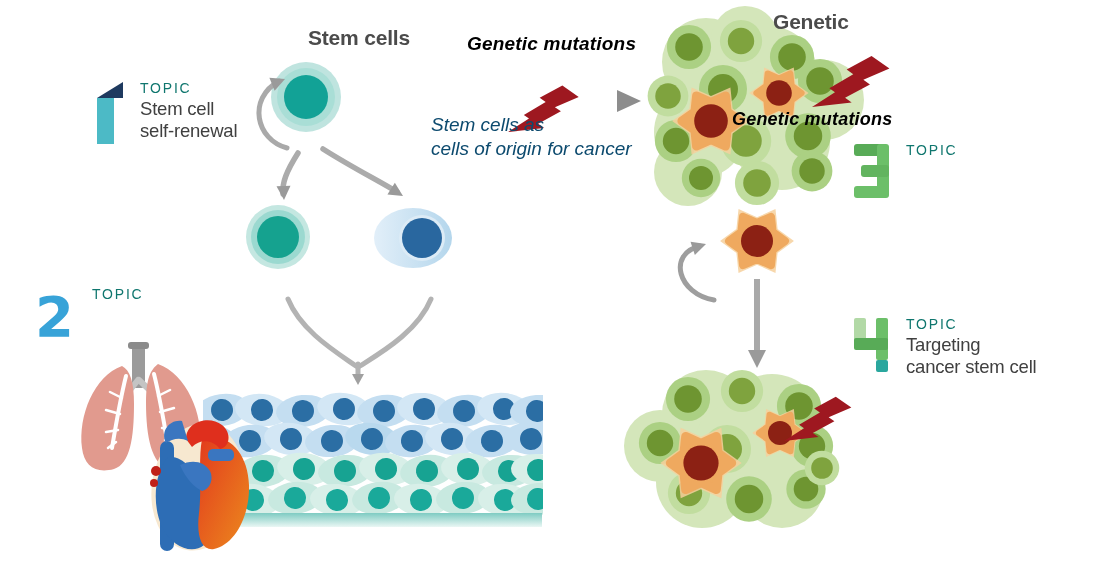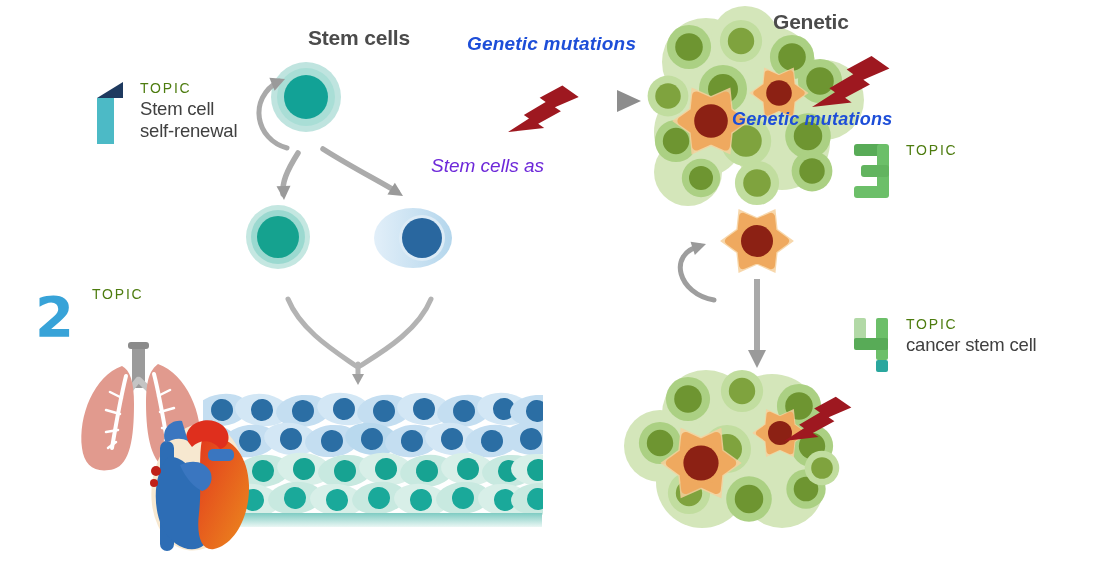--- a/index.html
+++ b/index.html
@@ -1,25 +1,25 @@
 <!DOCTYPE html>
 <html><head>
 <meta charset="utf-8">
 <style>
   html,body{margin:0;padding:0;background:#fff;}
   #stage{position:relative;width:1108px;height:567px;background:#ffffff;overflow:hidden;
          font-family:"Liberation Sans",sans-serif;}
   #art{position:absolute;left:0;top:0;z-index:1;}
   .ov{position:absolute;z-index:2;white-space:nowrap;}
   .h1{font-weight:700;font-size:21px;color:#4b4b4b;letter-spacing:-0.2px;}
-  .redital{font-style:italic;font-weight:700;font-size:19px;color:#1d4ed8;letter-spacing:0.2px;text-align:right;}
+  .redital{font-style:italic;font-weight:700;font-size:19px;color:#000000;letter-spacing:0.2px;text-align:right;}
   .redital.sm{font-size:18px;}
-  .grayital{font-style:italic;font-size:19px;color:#6d28d9;margin-top:41px;}
+  .grayital{font-style:italic;font-size:19px;color:#0c4a6e;}
   .topic{display:flex;gap:13px;align-items:flex-start;}
-  .topic .eyebrow{font-size:14px;color:#4d7c0f;letter-spacing:1.8px;margin-bottom:2px;}
+  .topic .eyebrow{font-size:14px;color:#0f766e;letter-spacing:1.8px;margin-bottom:2px;}
   .topic .tline{font-size:18.5px;color:#404040;line-height:22px;letter-spacing:-0.2px;}
   .numeral{flex:0 0 auto;}
 </style>
 </head>
 <body>
 
 <div id="stage">
 
   <svg id="art" width="1108" height="567" viewBox="0 0 1108 567">
     <defs>
@@ -241,20 +241,21 @@
     <use href="#bolt" transform="translate(784,441) rotate(35) scale(1.0)"></use>
   </svg>
 
   <div class="ov h1" style="left:308px;top:26px;">Stem cells</div>
   <div class="ov h1" style="left:773px;top:10px;">Genetic</div>
 
   <div class="ov redital" style="left:467px;top:33px;">Genetic mutations</div>
   <div class="ov redital sm" style="left:732px;top:109px;">Genetic mutations</div>
 
   <div class="ov grayital" style="left:431px;top:114px;">Stem cells as</div>
+  <div class="ov grayital" style="left:431px;top:138px;">cells of origin for cancer</div>
 
   <div class="ov topic" style="left:93px;top:80px;">
     <svg class="numeral" width="34" height="66" viewBox="0 0 34 66">
       <polygon points="4,18 30,2 30,18" fill="#1e3a5f"></polygon>
       <rect x="4" y="18" width="17" height="46" fill="#4cbac6"></rect>
     </svg>
     <div>
       <div class="eyebrow">TOPIC</div>
       <div class="tline">Stem cell</div>
       <div class="tline">self-renewal</div>
@@ -284,17 +285,18 @@
 
   <div class="ov topic" style="left:853px;top:316px;">
     <svg class="numeral" width="40" height="58" viewBox="0 0 40 58">
       <rect x="1" y="2" width="12" height="27" rx="2" fill="#b2d9a6"></rect>
       <rect x="23" y="2" width="12" height="42" rx="2" fill="#6cbf69"></rect>
       <rect x="1" y="22" width="34" height="12" rx="2" fill="#58ab57"></rect>
       <rect x="23" y="44" width="12" height="12" rx="2" fill="#2aa79e"></rect>
     </svg>
     <div>
       <div class="eyebrow">TOPIC</div>
+      <div class="tline">Targeting</div>
       <div class="tline">cancer stem cell</div>
     </div>
   </div>
 
 </div>
 
 </body></html>

